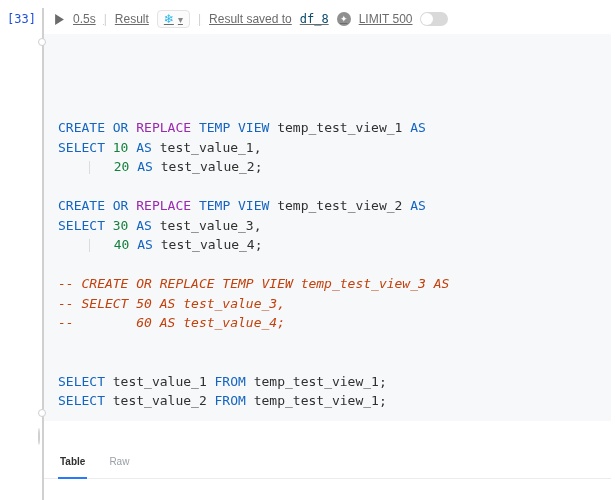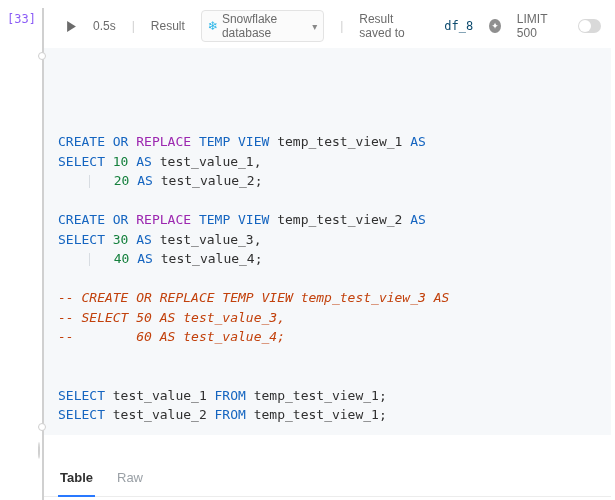--- a/index.html
+++ b/index.html
@@ -18,29 +18,30 @@
   }
   .gutter {
     width: 38px;
     font-family: ui-monospace, "SF Mono", Menlo, Consolas, monospace;
     font-size: 12px;
     color: #8a8a8a;
     text-align: right;
     padding-right: 6px;
     padding-top: 4px;
   }
-  .gutter-bracket { color:#8b5cf6; }
+  .gutter-bracket { color:#1d4ed8; }
   .body { flex:1; border-left: 2px solid #d0d0d0; position: relative; }
   .toolbar {
     display: flex;
     align-items: center;
-    gap: 16px;
-    padding: 2px 10px 6px 22px;
+    gap: 8px;
+    padding: 2px 10px 6px 10px;
     font-size: 12px;
     color: #6b6b6b;
+    text-decoration: underline;
   }
   .run-icon { color:#6b6b6b; display:inline-flex; }
   .src-chip {
     display:inline-flex; align-items:center; gap:4px;
     padding:1px 6px; border:1px solid #e3e3e3; border-radius:4px;
     background:#fbfbfb; cursor:pointer;
   }
   .snowflake { color:#29b5e8; font-size:12px; }
   .dfvar { font-family: ui-monospace, Menlo, monospace; color:#0c4a6e; }
   .compass {
@@ -76,21 +77,21 @@
   .ident     { color:#303030; }
   .comment   { color:#c2410c; font-style:italic; }
   .guide {
     border-left:1px solid #d8dde2; display:inline-block; height:1em;
     vertical-align:middle; margin-right:0;
   }
 
   .output { padding: 8px 0 0 0; }
   .tabs {
     display:flex; gap:20px; padding: 6px 14px 0 14px;
-    font-size:13px; color:#9aa0a6;
+    font-size:10px; color:#9aa0a6;
     border-bottom:1px solid #ececec;
   }
   .tab { padding:6px 2px 10px 2px; cursor:pointer; }
   .tab.active { color:#303030; font-weight:600; border-bottom:2px solid #2979ff; margin-bottom:-1px; }
 
   .table-wrap { padding: 12px 14px; }
 
   .chev-down { font-size:10px; color:#888; }
 </style>
 </head>
@@ -106,21 +107,20 @@
       <span class="run-icon">
         <svg width="11" height="11" viewBox="0 0 10 10">
             <path d="M1 0 L9 5 L1 10 Z" fill="#6b6b6b"></path>
           </svg>
       </span>
       <span>0.5s</span>
       <span style="color:#d0d0d0">|</span>
       <span>Result</span>
       <span class="src-chip">
         <span class="snowflake">❄</span>
-        <span>Snowflake database</span>
         <span class="chev-down">▾</span>
       </span>
       <span style="color:#d0d0d0">|</span>
       <span>Result saved to</span>
       <span class="dfvar">df_8</span>
       <span class="compass">✦</span>
       <span>LIMIT 500</span>
       <span class="toggle"></span>
     </div>
 

